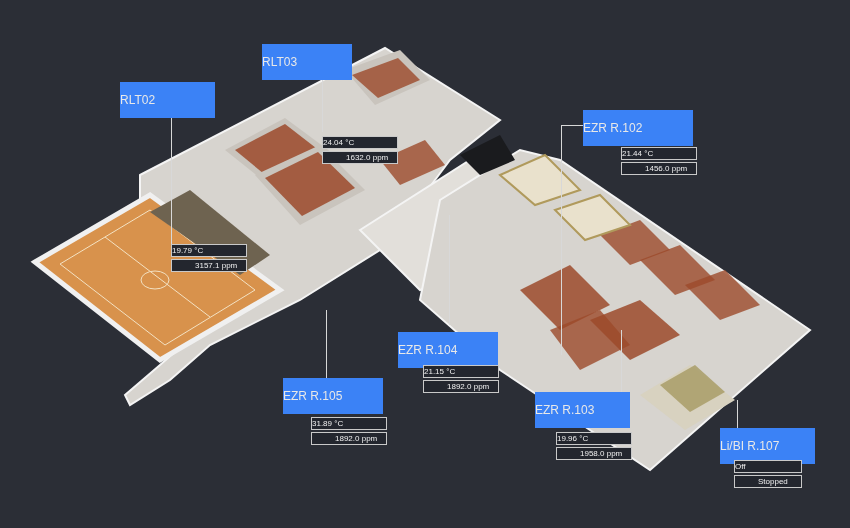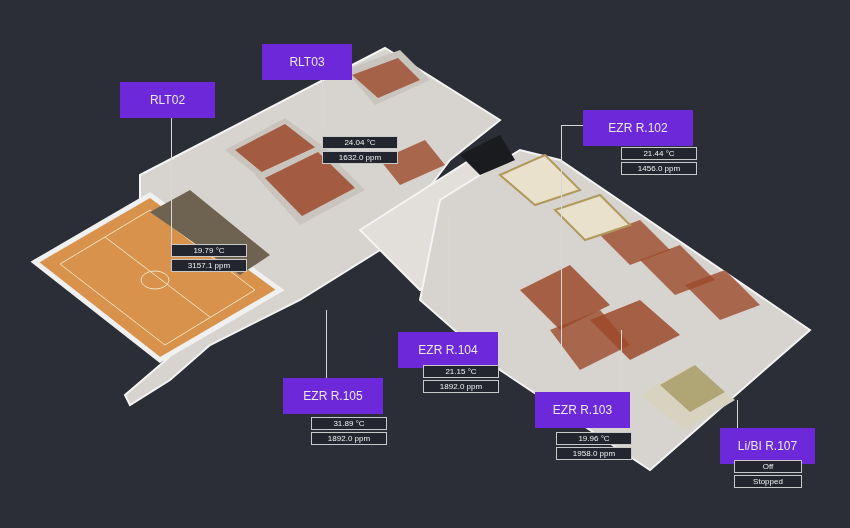--- a/index.html
+++ b/index.html
@@ -3,30 +3,30 @@
 <meta charset="utf-8">
 <style>
   html, body { margin:0; padding:0; }
   body {
     width:850px; height:528px; overflow:hidden; position:relative;
     background:#2b2e36;
     font-family:"Liberation Sans", sans-serif;
   }
   .scene { position:absolute; left:0; top:0; width:850px; height:528px; }
   .label {
-    position:absolute; background:#6d28d9; color:#e8e8e8;
-    font-size:12px; text-align:center; line-height:36px; height:36px;
+    position:absolute; background:#3b82f6; color:#e8e8e8;
+    font-size:12px; text-align:left; line-height:36px; height:36px;
     cursor:pointer;
   }
   .readout { position:absolute; width:76px; }
   .readout .cell {
     background:#23262e; color:#f0f0f0; border:1px solid #c9c9c9;
-    font-size:8px; text-align:center; height:11px; line-height:11px;
+    font-size:8px; height:11px; line-height:11px;
   }
-  .readout .cell + .cell { margin-top:2px; }
+  .readout .cell + .cell { margin-top:2px;padding-left:23px; }
   .leader { position:absolute; background:#d8d8d8; }
 </style>
 </head>
 <body>
 
 <svg class="scene" viewBox="0 0 850 528" xmlns="http://www.w3.org/2000/svg">
 
   <polygon points="140,175 385,48 500,120 450,160 420,200 380,250 300,300 210,345 170,380 130,405 125,395 160,365 200,330 160,300 140,250" fill="#d7d4cf" stroke="#f4f4f4" stroke-width="2"></polygon>
 
   <polygon points="35,262 150,195 280,290 160,360" fill="#d8924c" stroke="#f0f0f0" stroke-width="5"></polygon>

